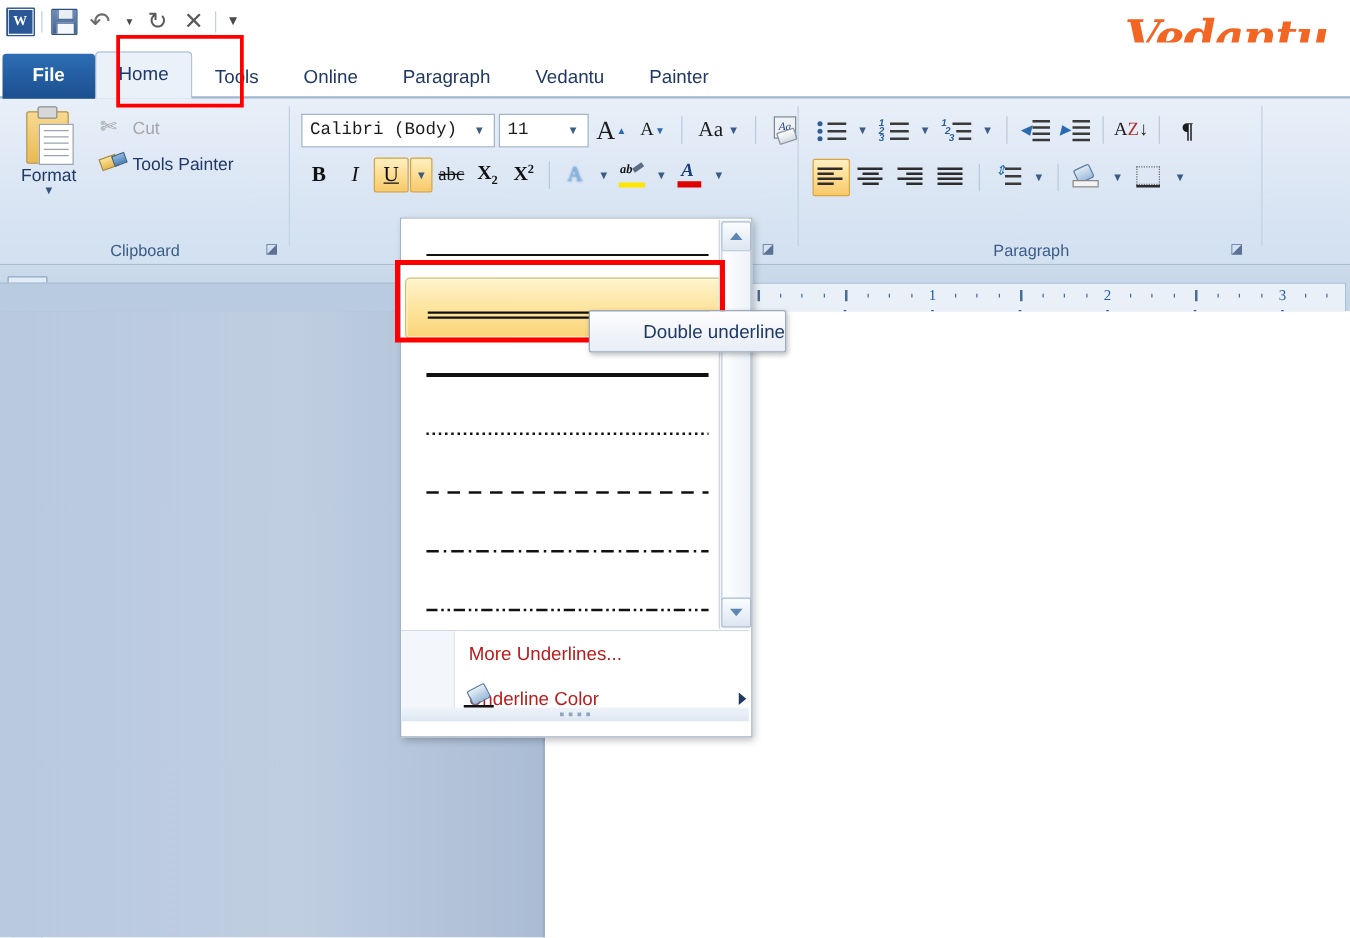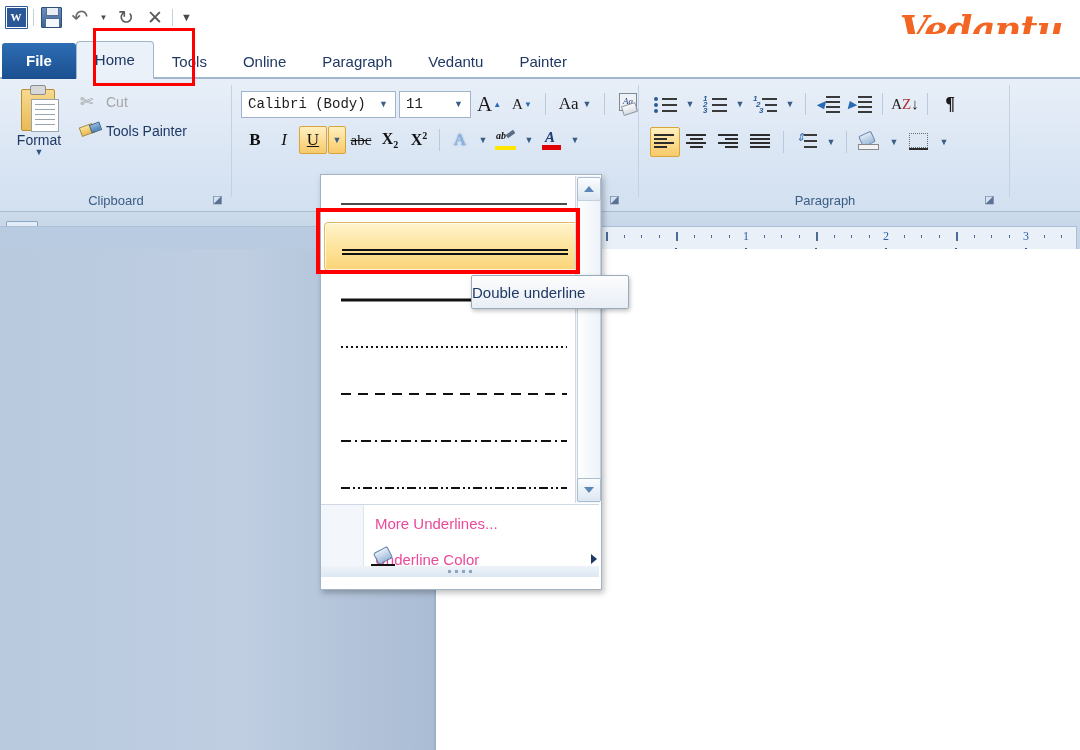--- a/index.html
+++ b/index.html
@@ -181,33 +181,33 @@
   .uscroll .arw.up{top:1px;}
   .uscroll .arw.dn{bottom:1px;}
   .uscroll .tri{width:0;height:0;border-left:5px solid transparent;border-right:5px solid transparent;}
   .uscroll .tri.up{border-bottom:6px solid #5b86b5;}
   .uscroll .tri.dn{border-top:6px solid #5b86b5;}
   .uscroll .thumb{position:absolute;left:1px;top:24px;width:22px;height:278px;background:linear-gradient(90deg,#fdfefe,#eef3f9);border:1px solid #c3d0de;}
   .udrop-sep{position:absolute;left:0;top:329px;width:278px;height:1px;background:#cfd8e3;}
   .udrop-bottom{position:absolute;left:0;top:330px;width:278px;height:72px;background:#ffffff;}
   .gutter{position:absolute;left:0;top:0;width:42px;height:72px;background:#f3f6fa;border-right:1px solid #dde4ec;}
   .mitem{position:absolute;left:42px;height:36px;width:236px;display:flex;align-items:center;padding-left:12px;}
-  .mitem .txt{font-size:15px;color:#ec4899;}
+  .mitem .txt{font-size:15px;color:#b91c1c;}
   .submenu-arrow{position:absolute;right:14px;top:13px;width:0;height:0;border-top:5px solid transparent;border-bottom:5px solid transparent;border-left:6px solid #1f3864;}
   .ucolor-ico{position:absolute;left:8px;top:8px;width:26px;height:22px;}
   .ucolor-ico .can{position:absolute;left:4px;top:0;width:14px;height:11px;background:linear-gradient(#e6eef7,#9cbadb);border:1px solid #5d7fa5;transform:rotate(-28deg);border-radius:2px;}
   .ucolor-ico .bar{position:absolute;left:0;bottom:0;width:24px;height:7px;background:#111;}
   .udrop-grip{position:absolute;left:0;bottom:0;width:278px;height:11px;background:linear-gradient(#eef3f9,#dde7f2);
      display:flex;align-items:center;justify-content:center;gap:4px;}
   .udrop-grip i{width:3px;height:3px;background:#8fa6bf;display:block;}
 
   
-  .tooltip{position:absolute;left:471px;top:275px;width:156px;height:32px;
+  .tooltip{position:absolute;left:471px;top:248px;width:156px;height:32px;
      background:linear-gradient(#fdfdfd,#e8eef6);border:1px solid #9aa9bb;border-radius:2px;
-     box-shadow:1px 2px 4px rgba(0,0,0,.25);display:flex;align-items:center;justify-content:flex-start;z-index:40;}
+     box-shadow:1px 2px 4px rgba(0,0,0,.25);display:flex;align-items:center;justify-content:flex-end;z-index:40;}
   .tooltip span{font-size:15px;color:#1f3864;}
 </style>
 </head>
 <body>
 
 <div class="app">
 
   <div class="qat">
     <div class="qat-inner">
       <div class="qat-btn">

